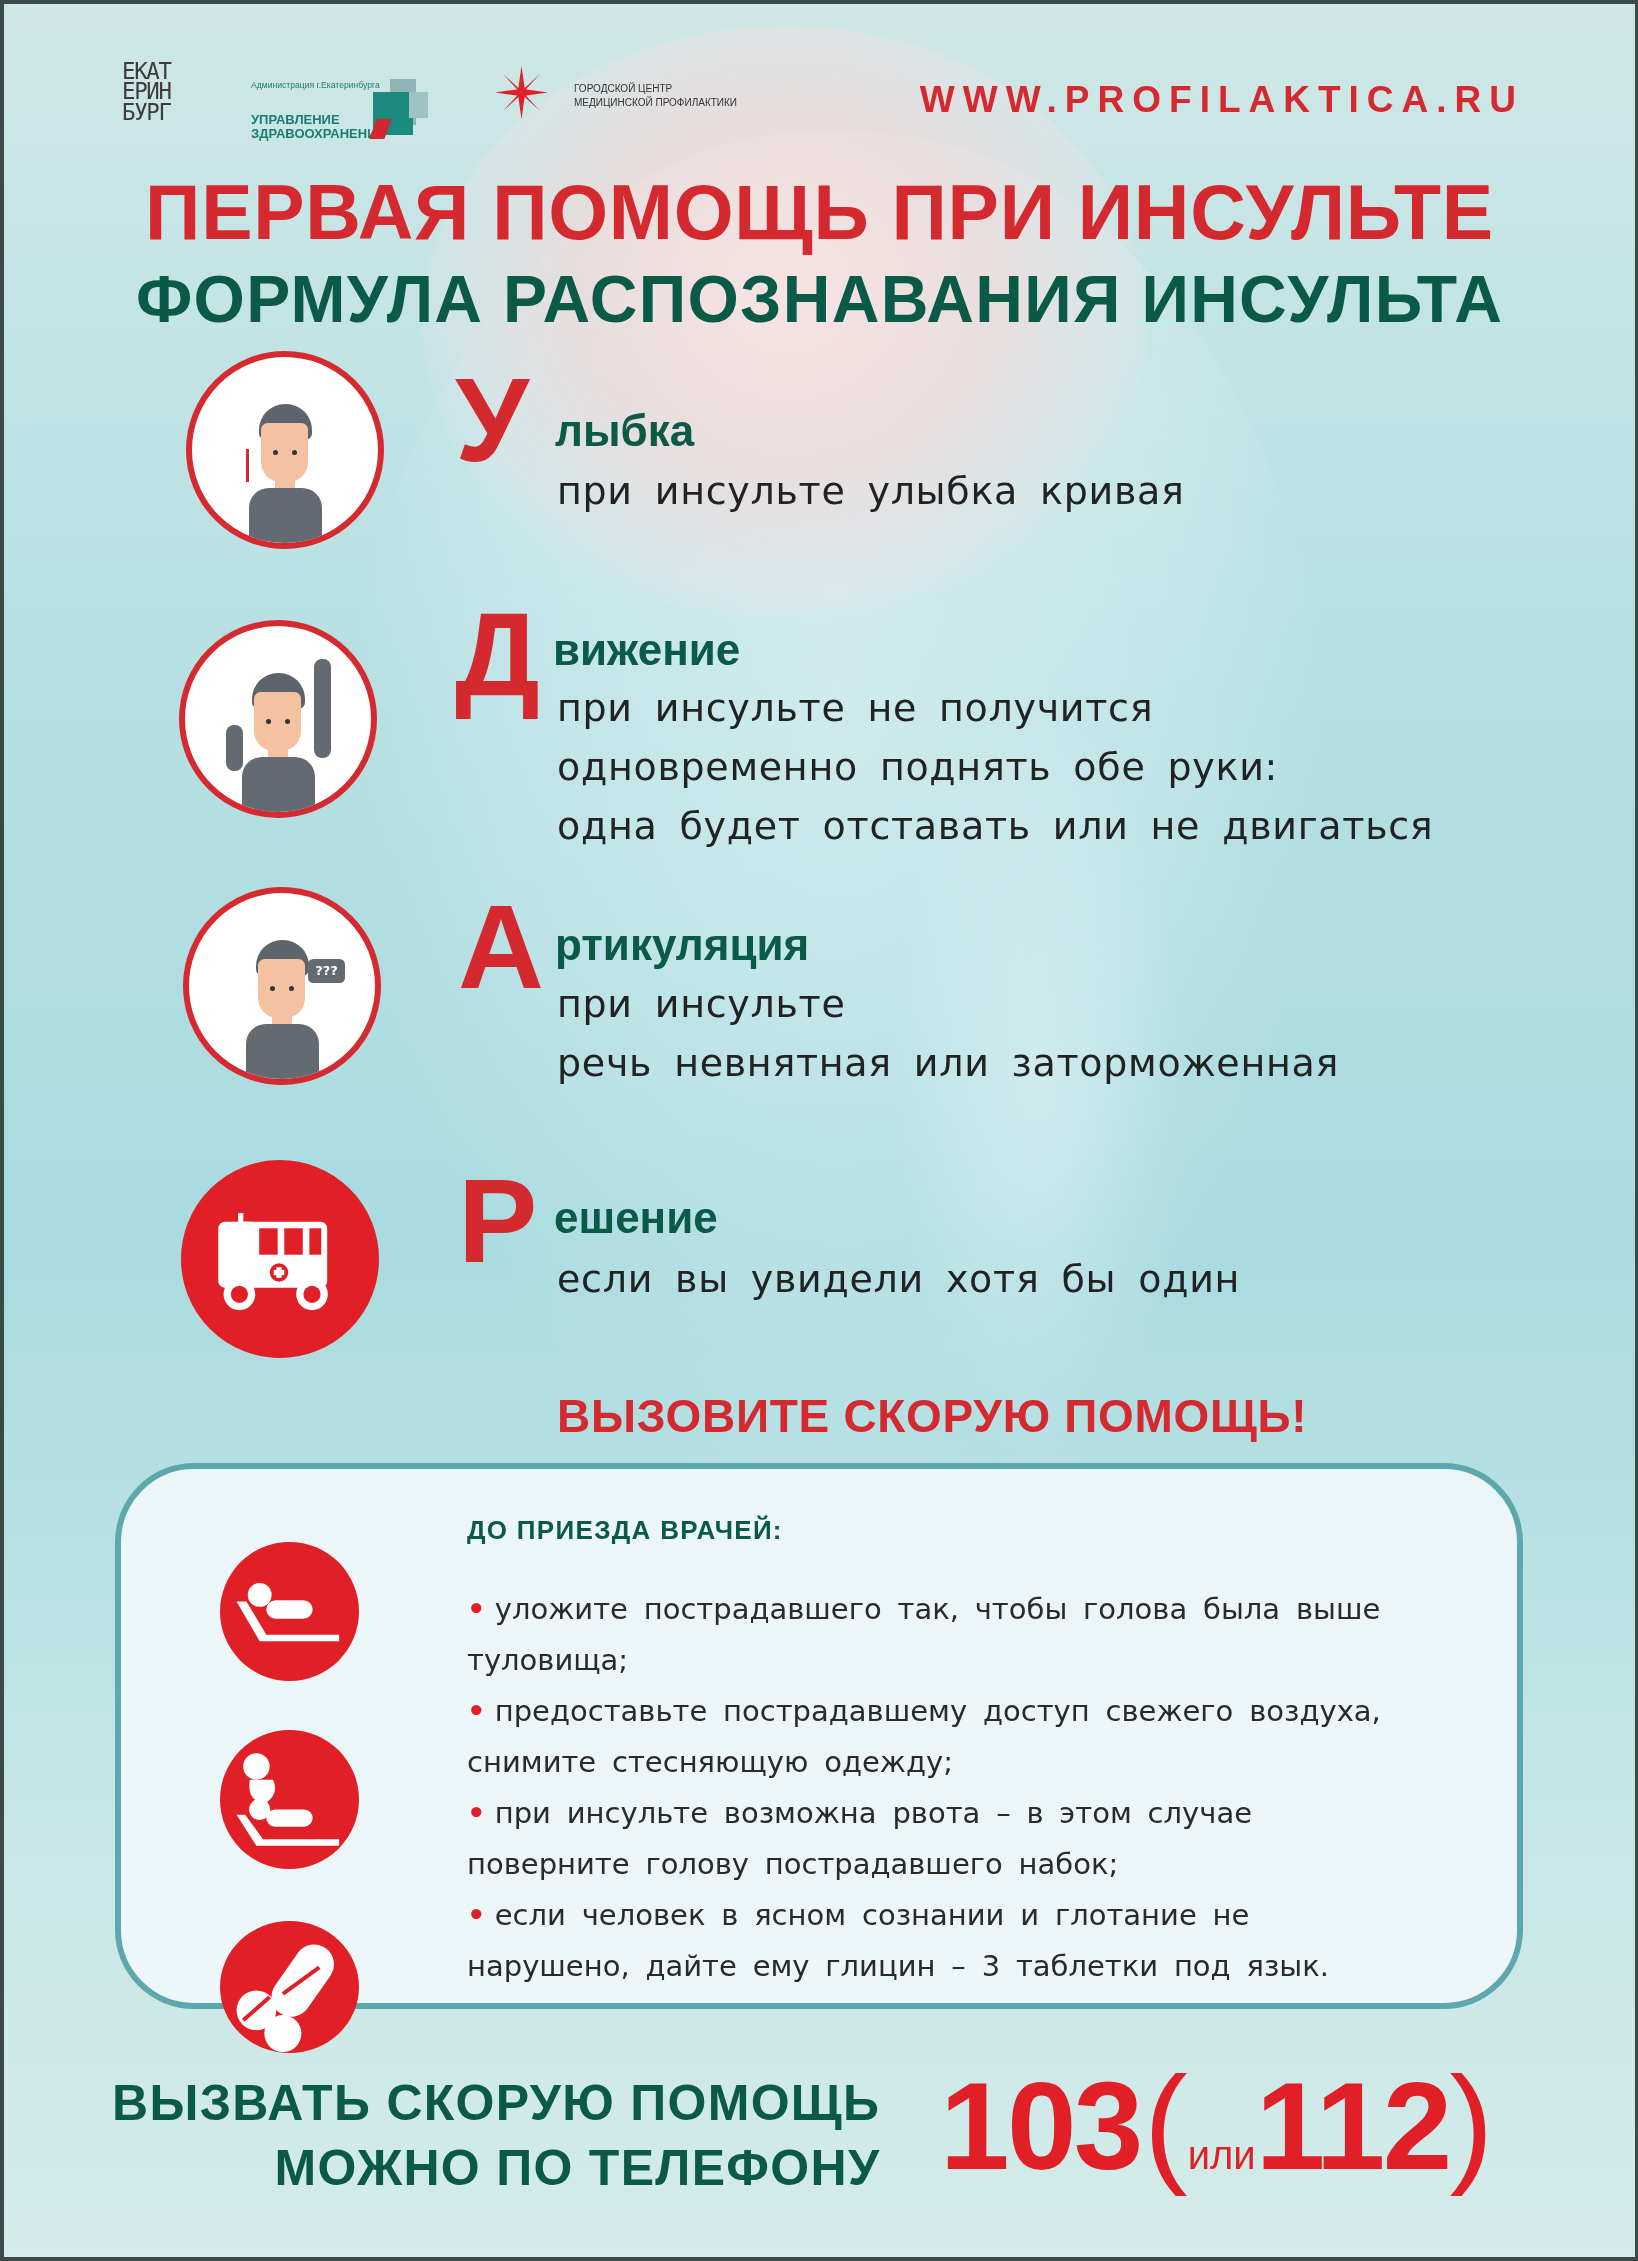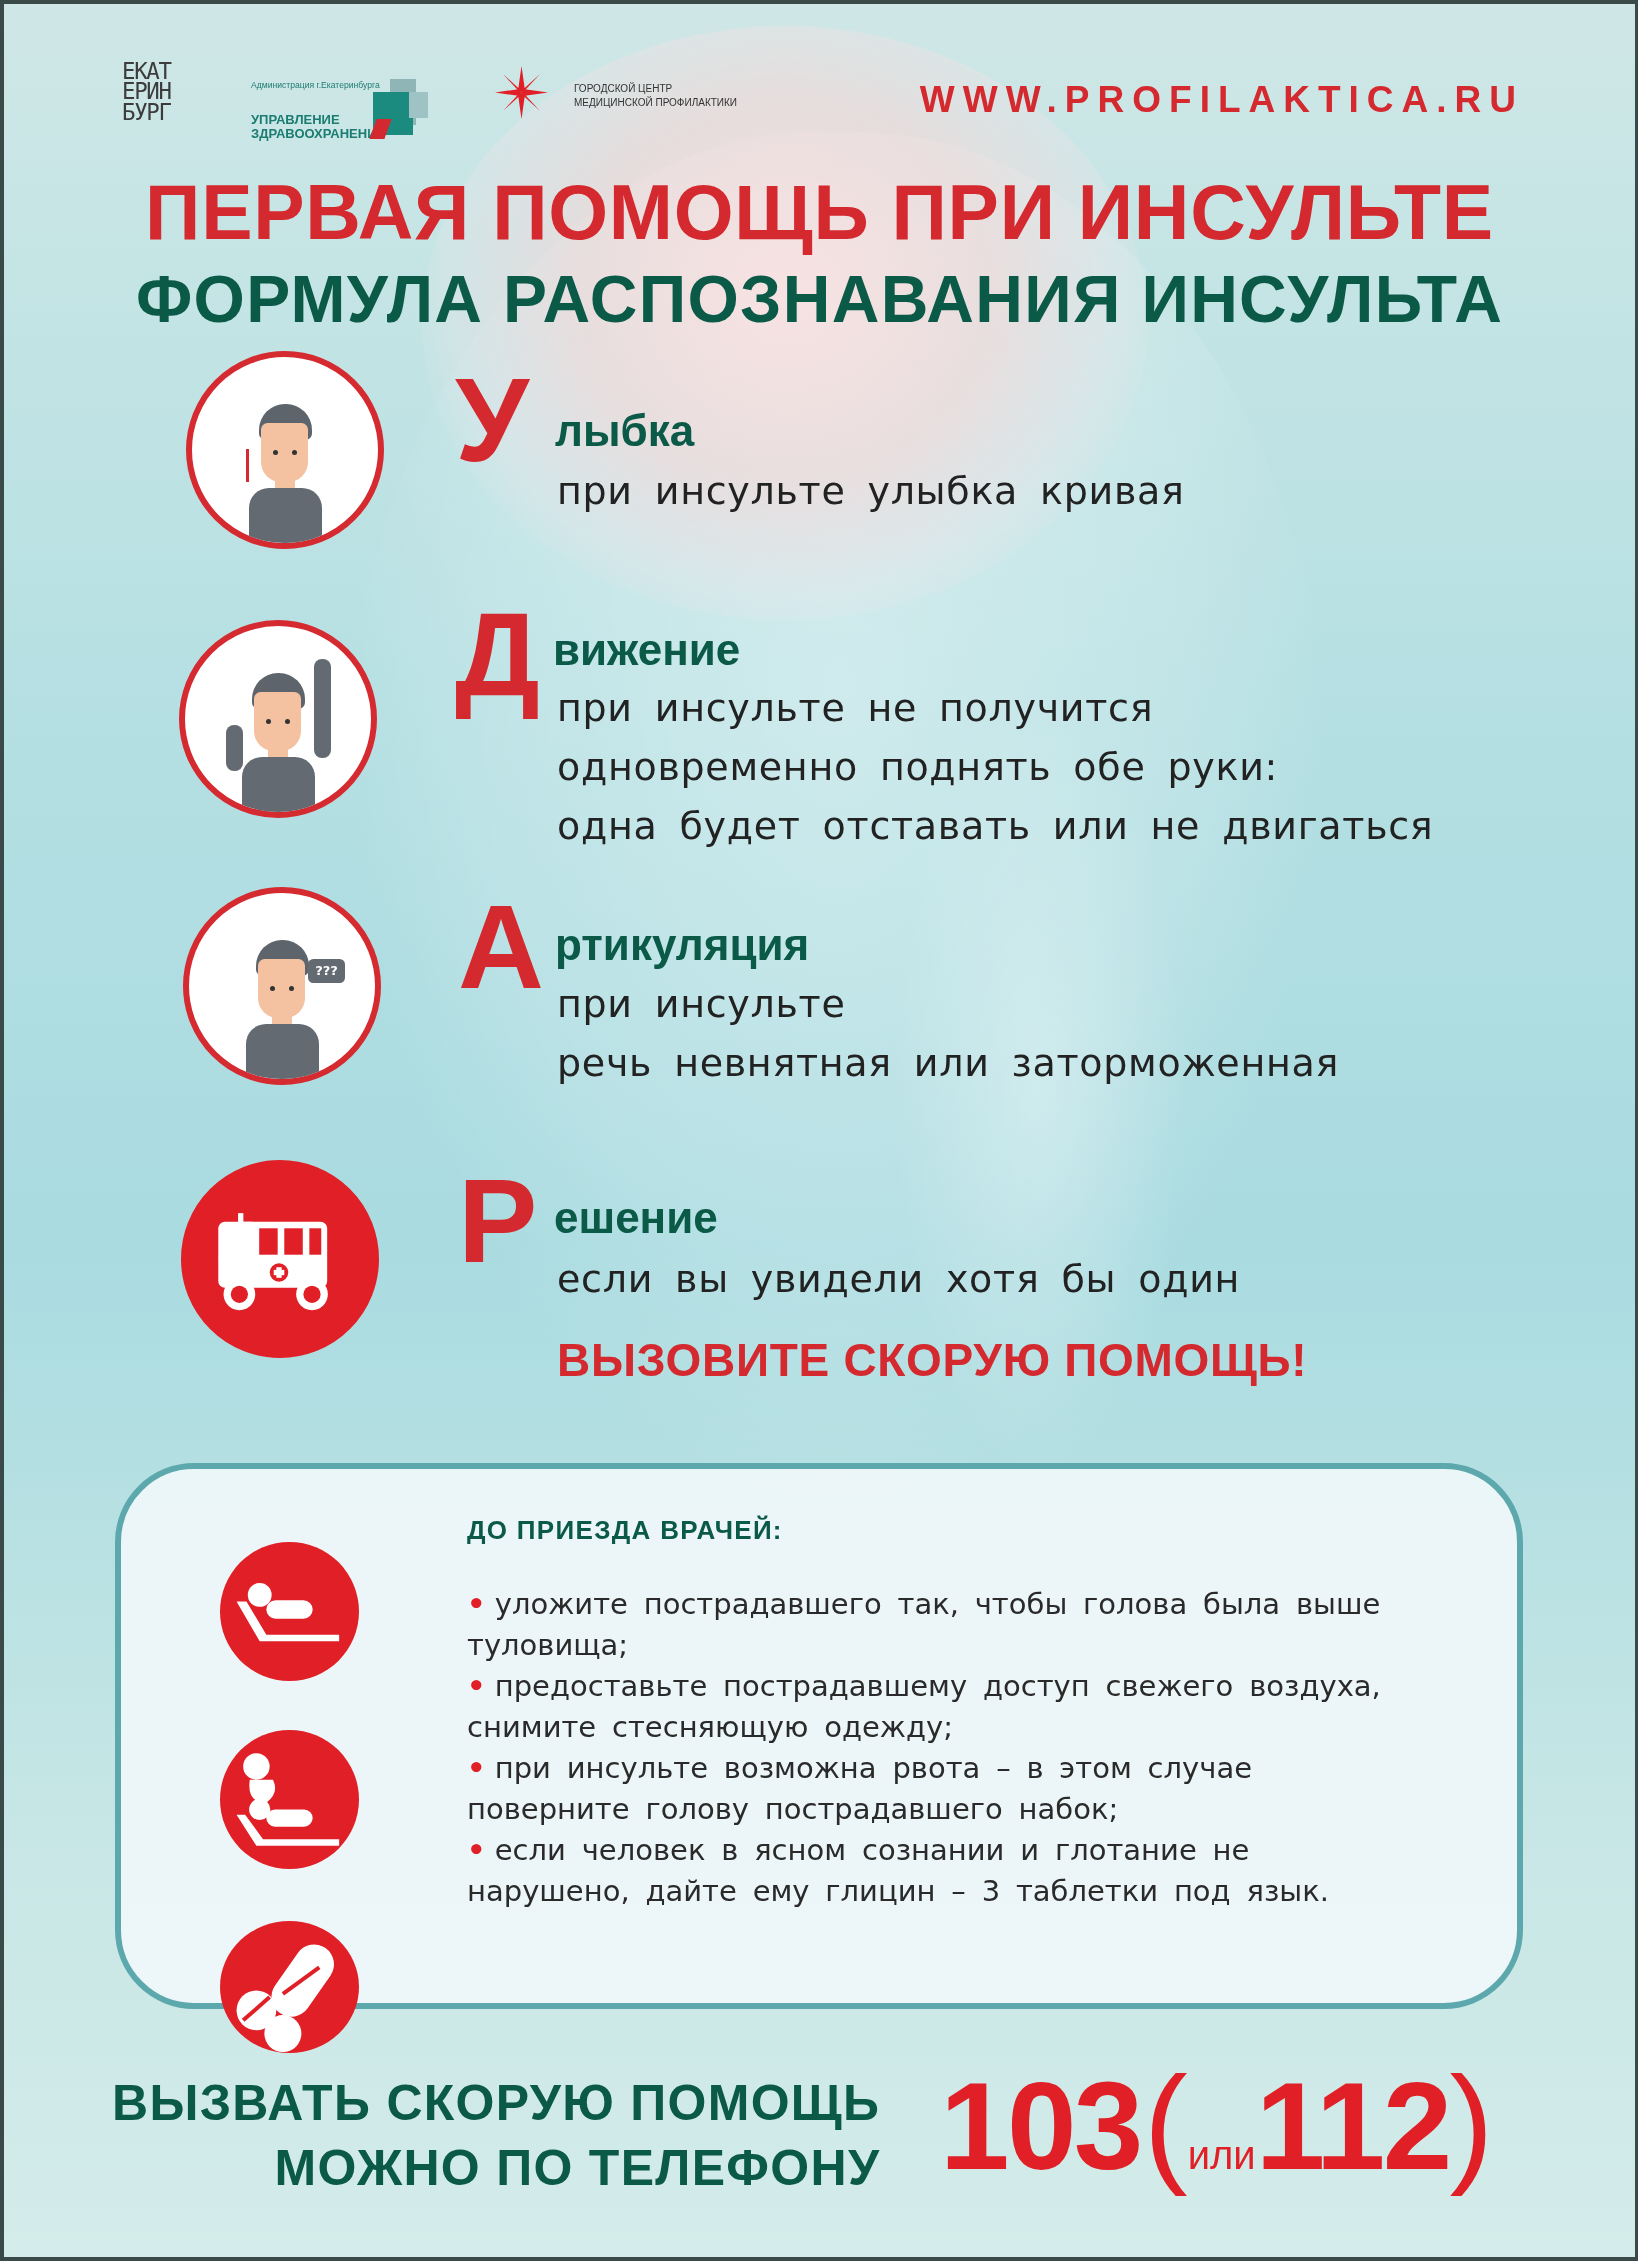--- a/index.html
+++ b/index.html
@@ -42,21 +42,21 @@
   .person .eye { position:absolute; top:53px; width:5.3px; height:5.3px; background:#333; border-radius:50%; }
   
   .bigL { font-family:"Liberation Sans",sans-serif; font-weight:bold; font-size:119px; color:#d42a2f; line-height:1; }
   .word { font-family:"Liberation Sans",sans-serif; font-weight:bold; font-size:44px; color:#0b5a48; }
   .desc { font-family:"DejaVu Sans",sans-serif; font-size:38px; color:#222; letter-spacing:0.7px; word-spacing:9.2px; line-height:59px; }
   .alert { font-family:"Liberation Sans",sans-serif; font-weight:bold; color:#d42a2f; font-size:46px; letter-spacing:0.7px; }
   
   .panel { position:absolute; left:115px; top:1463px; width:1408px; height:546px; border-radius:79px; background:rgba(238,247,249,0.95); border:6px solid #5da8ad; box-sizing:border-box; }
   .pcirc { position:absolute; width:139px; height:139px; border-radius:50%; background:#e01f26; }
   .ptitle { font-family:"Liberation Sans",sans-serif; font-weight:bold; font-size:26px; color:#0b5a48; letter-spacing:1.3px; }
-  .plist { font-family:"DejaVu Sans",sans-serif; font-size:29px; color:#2a2a2a; line-height:41px; word-spacing:6.6px; width:956px; }
+  .plist { font-family:"DejaVu Sans",sans-serif; font-size:29px; color:#2a2a2a; line-height:51px; word-spacing:6.6px; width:956px; }
   .plist .item .dot { color:#e01f26; font-weight:bold; margin-right:9.2px; }
   
   .ftext { left:112px; top:2071px; font-family:"Liberation Sans",sans-serif; font-weight:bold; font-size:50px; color:#0b5a48; line-height:65px; letter-spacing:1.3px;text-align:right; }
   .fnum { left:940px; top:2048px; font-family:"Liberation Sans",sans-serif; font-weight:bold; color:#e01f26; white-space:nowrap; }
   .fnum .n { font-size:125px; letter-spacing:-2.6px; }
   .fnum .p { font-size:132px; font-weight:normal; }
   .fnum .or { font-size:40px; font-weight:normal; }
 </style>
 </head>
 <body>
@@ -178,21 +178,21 @@
         <rect x="146" y="164" width="8" height="16"></rect>
         <rect x="142" y="168" width="16" height="8"></rect>
       </g>
   </svg>
 </div>
 <div class="abs bigL" style="left:458px;top:1161px;">Р</div>
 <div class="abs word" style="left:554px;top:1193px;">ешение</div>
 <div class="abs desc" style="left:557px;top:1250px;">
   <div>если вы увидели хотя бы один</div>
 </div>
-<div class="abs alert" style="left:557px;top:1333px;">ВЫЗОВИТЕ СКОРУЮ ПОМОЩЬ!</div>
+<div class="abs alert" style="left:557px;top:1389px;">ВЫЗОВИТЕ СКОРУЮ ПОМОЩЬ!</div>
 
 <div class="panel">
   <div class="pcirc" style="left:99px;top:73px;">
     <svg viewBox="0 0 210 210" width="139" height="139">
       <g fill="#fff">
         <circle cx="60" cy="80" r="18"></circle>
         <rect x="70" y="88" width="70" height="28" rx="14"></rect>
         <polygon points="25,90 40,90 70,140 180,140 180,150 60,150"></polygon>
       </g>
     </svg>

